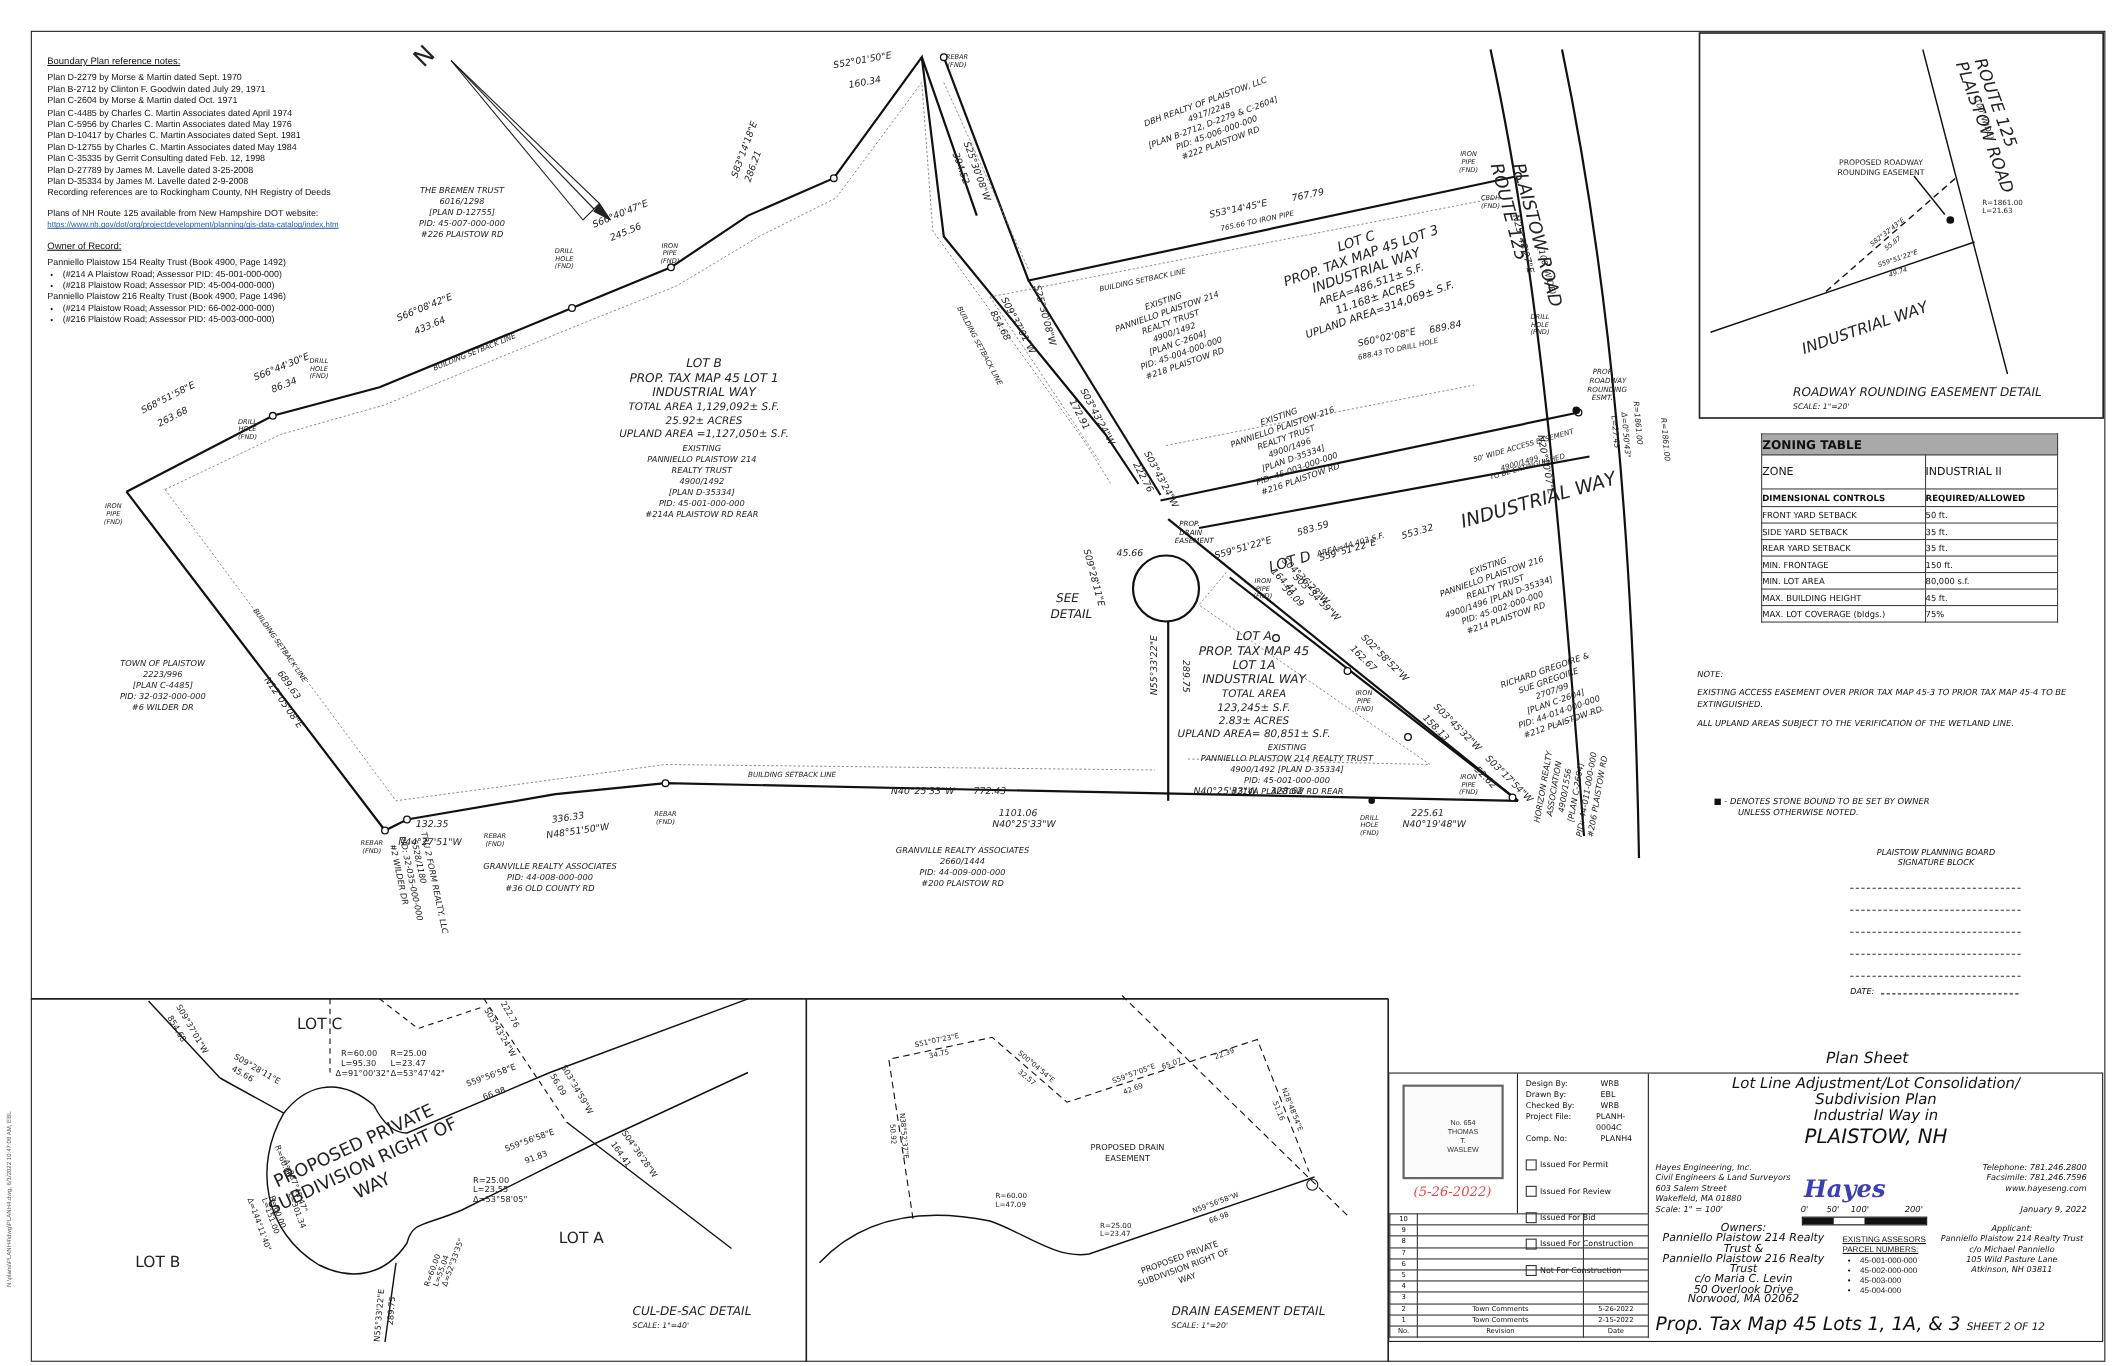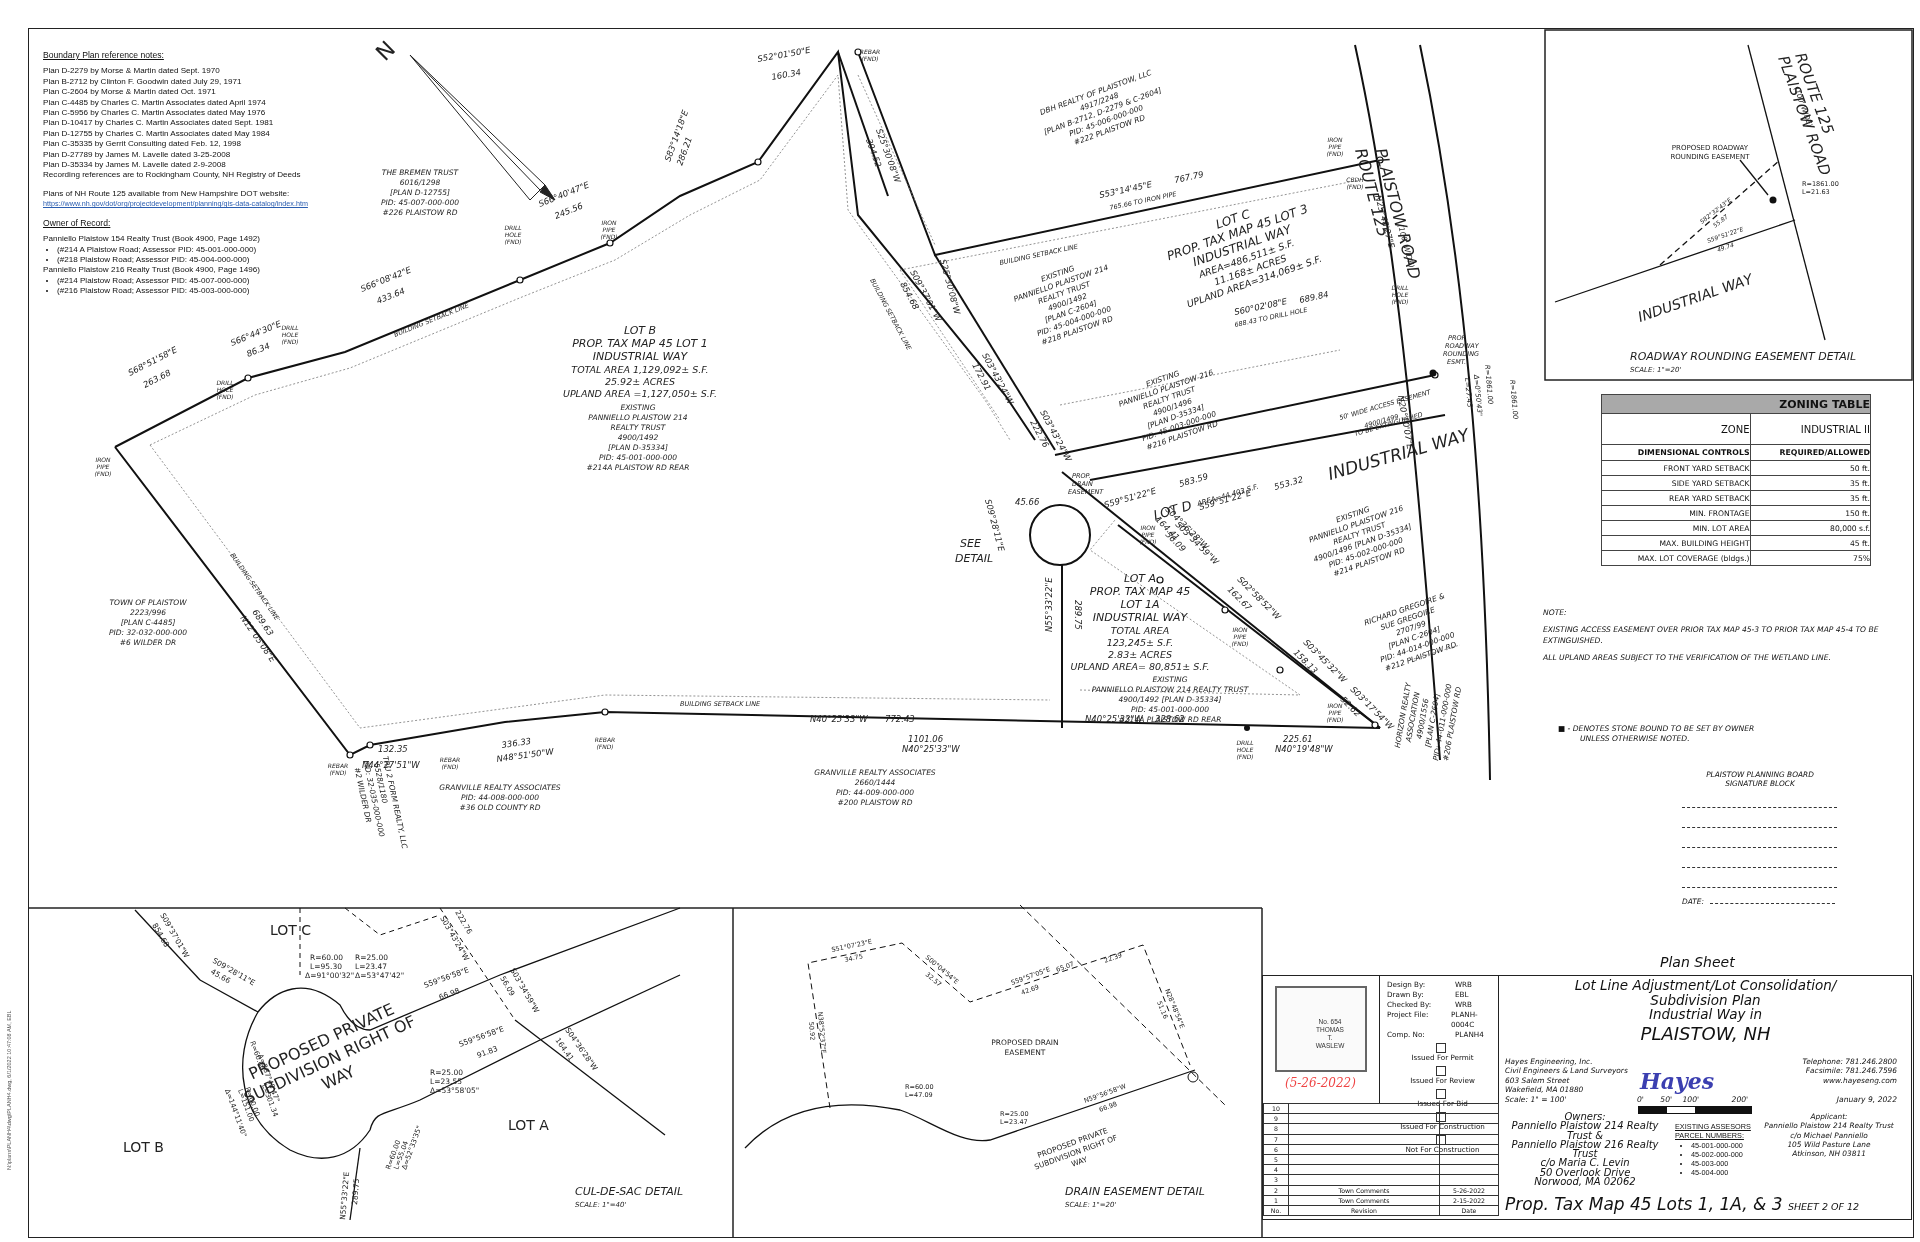--- a/index.html
+++ b/index.html
@@ -9,42 +9,42 @@
   svg text { font-family: "DejaVu Sans", sans-serif; fill: #222; }
   .cad { font-style: italic; }
   .notes { position: absolute; left: 43px; top: 50px; width: 330px; font-family: "Liberation Sans", sans-serif; font-size: 8.1px; line-height: 10.4px; color: #111; }
   .notes .h { text-decoration: underline; font-size: 8.6px; margin-bottom: 6px; display: block; }
   .notes .link { color: #2a5db0; text-decoration: underline; font-size: 7.2px; }
   .notes ul { margin: 0; padding-left: 14px; }
   .notes li { list-style: disc; }
   .gap { height: 8px; }
   
   .zoning { position: absolute; left: 1601px; top: 394px; width: 270px; border: 1.5px solid #333; border-collapse: collapse; font-family: "DejaVu Sans", sans-serif; }
-  .zoning td, .zoning th { border: 1px solid #444; text-align: right; font-size: 7.6px; padding: 0; height: 14px; font-weight: normal; }
+  .zoning td, .zoning th { border: 1px solid #444; text-align: left; font-size: 7.6px; padding: 0; height: 14px; font-weight: normal; }
   .zoning .title { background: #a9a9a9; font-size: 11px; height: 18px; font-weight: bold; }
   .zoning .zone td { font-size: 10px; height: 30px; }
   .zoning .hdr td { font-size: 7.8px; font-weight: bold; height: 15px; }
   .note-block { position: absolute; left: 1543px; top: 608px; width: 360px; font-family: "DejaVu Sans", sans-serif; font-style: italic; font-size: 7.6px; line-height: 10.4px; }
   .note-block p { margin: 0 0 7px 0; }
   .stone { position: absolute; left: 1558px; top: 724px; font-family: "DejaVu Sans", sans-serif; font-style: italic; font-size: 7.6px; line-height: 10px; }
   .sig { position: absolute; left: 1660px; top: 770px; width: 200px; font-family: "DejaVu Sans", sans-serif; font-style: italic; font-size: 7.4px; text-align: center; }
   .sig .line { border-bottom: 1px dashed #333; width: 155px; margin: 0 0 0 22px; height: 19px; }
   .sig .date { text-align: left; margin-top: 9px; padding-left: 22px; }
   .sig .date span.dl { display: inline-block; border-bottom: 1px dashed #333; width: 125px; margin-left: 6px; }
   .plan-sheet { position: absolute; left: 1660px; top: 954px; font-family: "DejaVu Sans", sans-serif; font-style: italic; font-size: 14px; }
   
   .tb { position: absolute; left: 1262px; top: 975px; width: 650px; height: 245px; border: 1.5px solid #222; box-sizing: border-box; }
   .seal { position: absolute; left: 0; top: 0; width: 116px; height: 127px; border-right: 1.5px solid #222; }
   .seal-box { position: absolute; left: 12px; top: 10px; width: 88px; height: 82px; border: 2px solid #666; background: #fafafa; }
   .seal-date { position: absolute; left: 22px; top: 100px; font-family: "DejaVu Serif", serif; font-style: italic; font-size: 12px; color: #ef4444; }
   .seal-text { position: absolute; left: 38px; top: 30px; font-size: 6.5px; text-align: center; width: 30px; color: #333; line-height: 8px; }
   .dinfo { position: absolute; left: 117px; top: 0; width: 119px; height: 127px; border-right: 1.5px solid #222; font-family: "DejaVu Sans", sans-serif; font-size: 7.2px; line-height: 10px; padding: 4px 0 0 7px; box-sizing: border-box; }
   .dinfo .kv { display: flex; }
   .dinfo .kv span:first-child { width: 68px; }
-  .dinfo .chk { display: flex; align-items: center; margin-top: 3px; flex-direction: column; }
+  .dinfo .chk { display: flex; align-items: center; margin-top: 14px; }
   .dinfo .chk i { display: inline-block; width: 8px; height: 8px; border: 1px solid #333; margin-right: 3px; }
   .rev { position: absolute; left: 0; top: 127px; width: 236px; border-collapse: collapse; font-family: "DejaVu Sans", sans-serif; }
   .rev td { border: 1px solid #333; font-size: 6.2px; height: 9.2px; padding: 0; text-align: center; }
   .rev td.n { width: 24px; }
   .rev td.d { width: 58px; }
   .titlearea { position: absolute; left: 237px; top: 0; right: 0; height: 245px; font-family: "DejaVu Sans", sans-serif; font-style: italic; }
   .t1 { position: absolute; left: 0; right: 0; top: 2px; text-align: center; font-size: 13.5px; line-height: 14.5px; }
   .t2 { position: absolute; left: 0; right: 0; top: 47px; text-align: center; font-size: 18px; }
   .firm { position: absolute; left: 5px; top: 81px; font-size: 7.4px; line-height: 9.3px; }
   .contact { position: absolute; right: 14px; top: 81px; font-size: 7.4px; line-height: 9.3px; text-align: right; }
@@ -86,21 +86,21 @@
   <div class="link">https://www.nh.gov/dot/org/projectdevelopment/planning/gis-data-catalog/index.htm</div>
   <div class="gap"></div>
   <span class="h">Owner of Record:</span>
   <div>Panniello Plaistow 154 Realty Trust  (Book 4900, Page 1492)</div>
   <ul>
     <li>(#214 A Plaistow Road; Assessor PID: 45-001-000-000)</li>
     <li>(#218 Plaistow Road; Assessor PID: 45-004-000-000)</li>
   </ul>
   <div>Panniello Plaistow 216 Realty Trust  (Book 4900, Page 1496)</div>
   <ul>
-    <li>(#214 Plaistow Road; Assessor PID: 45-007-000-000)</li>
+    <li>(#214 Plaistow Road; Assessor PID: 66-002-000-000)</li>
     <li>(#216 Plaistow Road; Assessor PID: 45-003-000-000)</li>
   </ul>
 </div>
 
 <svg class="plan" viewBox="0 0 1920 1242">
 
   <g stroke="#222" stroke-width="1.5" fill="none">
     <line x1="28" y1="908" x2="1262" y2="908"></line>
     <line x1="733" y1="908" x2="733" y2="1238"></line>
     <line x1="1262" y1="908" x2="1262" y2="1238"></line>

